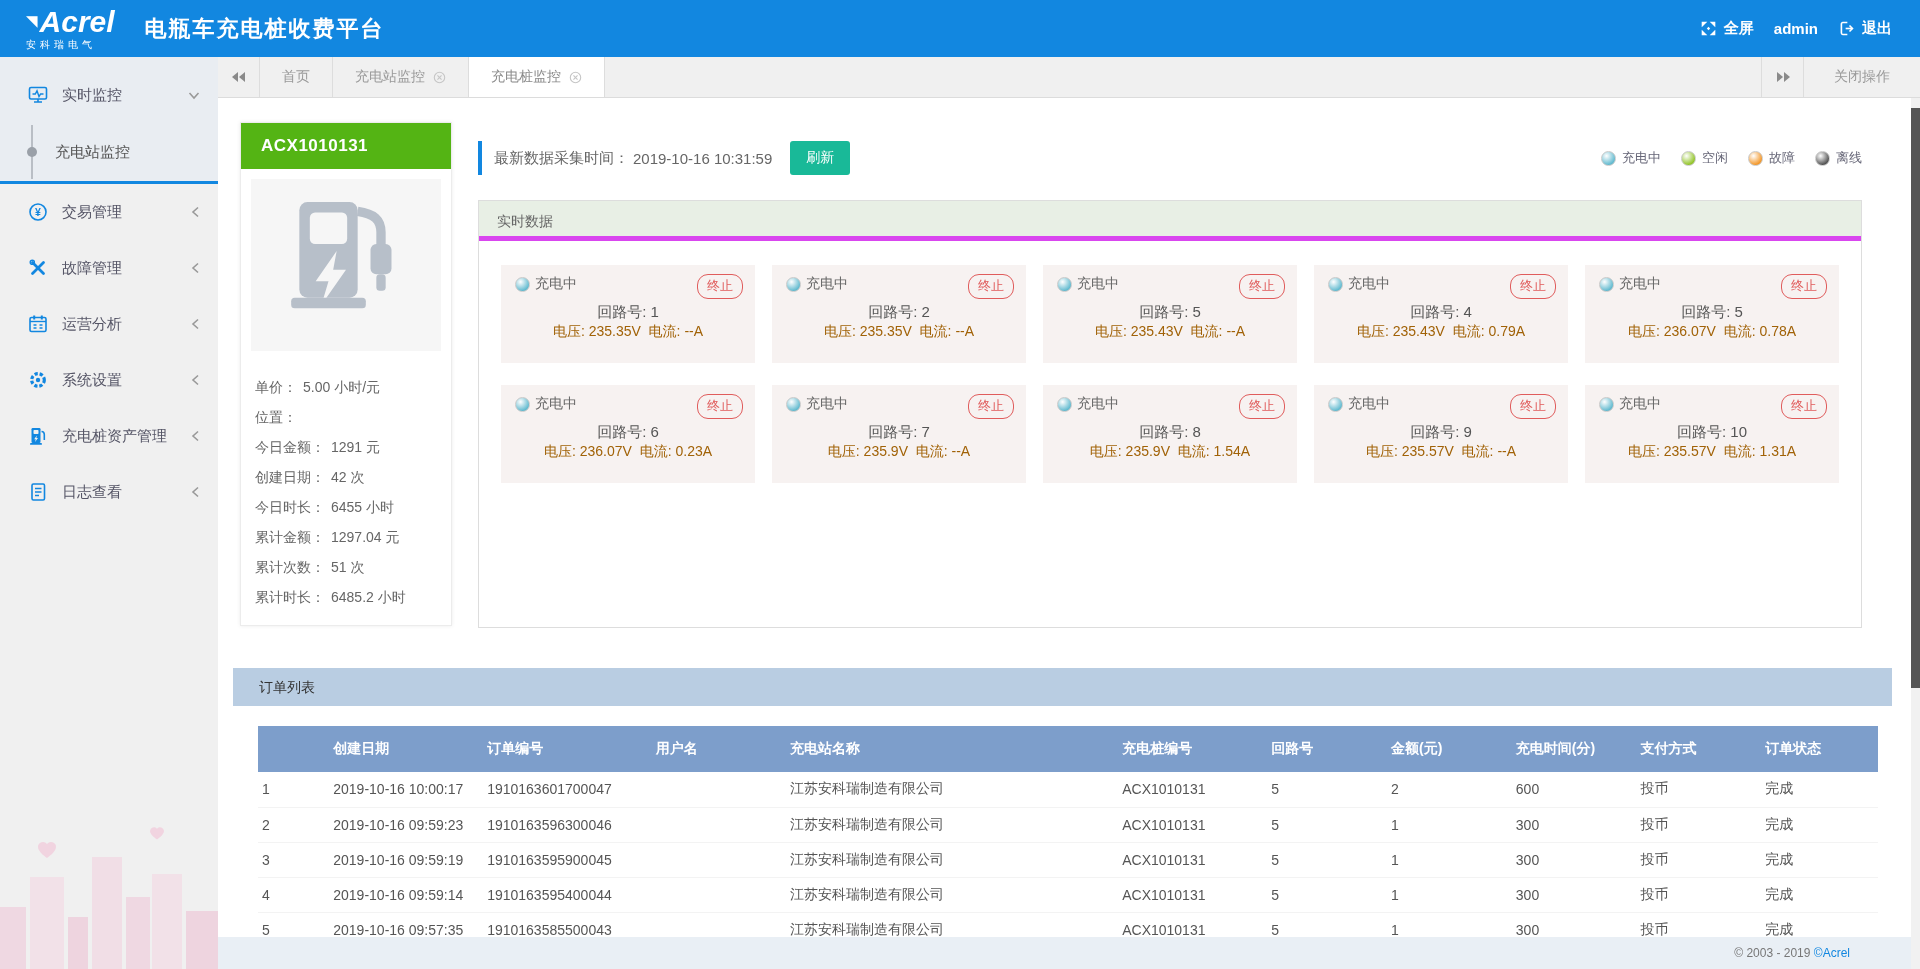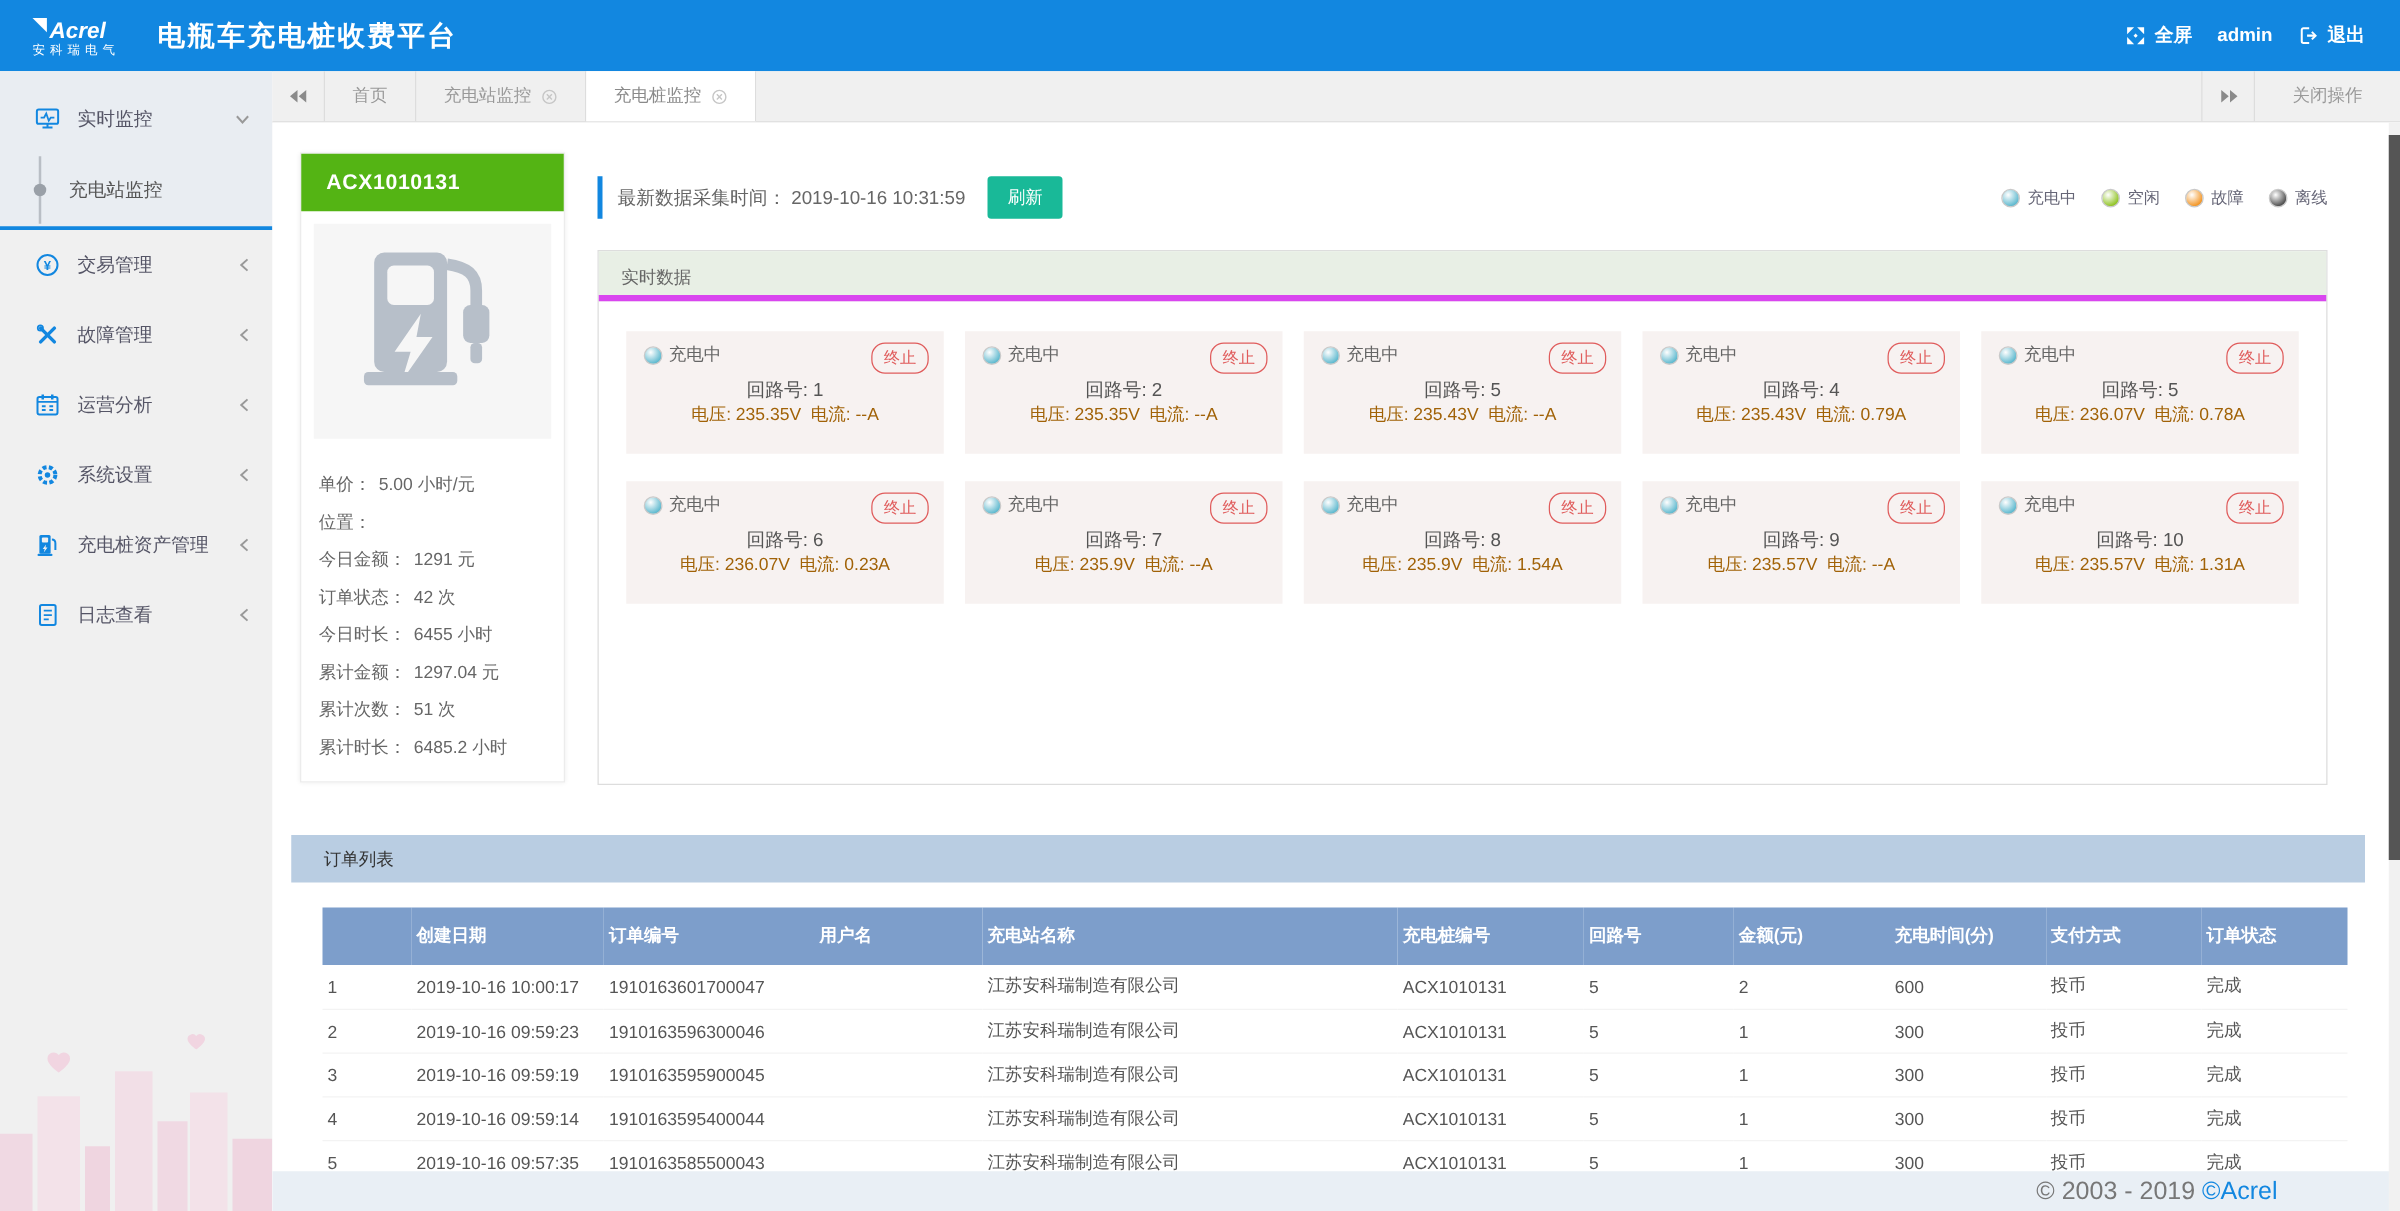--- a/index.html
+++ b/index.html
@@ -4,21 +4,21 @@
 <style>
   * { margin:0; padding:0; box-sizing:border-box; }
   html,body { width:1920px; height:969px; }
   body {
     position:relative; overflow:hidden; background:#fff;
     font-family:"Liberation Sans","DejaVu Sans",sans-serif; color:#555;
   }
   
   .header { position:absolute; left:0; top:0; width:1920px; height:57px; background:#1287e0; display:flex; align-items:center; }
   .logo { margin-left:26px; color:#fff; line-height:1; }
-  .logo .brand { font-style:italic; font-weight:bold; font-size:18px; letter-spacing:0; }
+  .logo .brand { font-style:italic; font-weight:bold; font-size:30px; letter-spacing:0; }
   .logo .brand::before { content:"◥"; font-style:normal; font-size:15px; vertical-align:6px; margin-right:2px; }
   .logo .sub { font-size:10px; letter-spacing:4px; margin-top:3px; }
   .app-title { color:#fff; font-size:22px; font-weight:bold; margin-left:30px; letter-spacing:2px; }
   .header-right { margin-left:auto; display:flex; align-items:center; gap:20px; margin-right:28px; color:#fff; font-size:15px;font-weight:bold; }
   .hbtn { display:flex; align-items:center; gap:7px; cursor:pointer; }
   
   .sidebar { position:absolute; left:0; top:57px; width:218px; bottom:0; background:#f0f0f0; overflow:hidden; }
   .menu-group { background:#e9edf2; border-bottom:3px solid #1287e0; padding-top:10px; }
   .menu-item { height:56px; display:flex; align-items:center; padding:0 18px 0 28px; cursor:pointer; font-size:15px; color:#556; }
   .menu-item .mi-icon { width:20px; height:20px; margin-right:14px; flex:0 0 20px; }
@@ -67,21 +67,21 @@
   .ch-circuit { text-align:center; margin-top:10px; font-size:15px; color:#555; }
   .ch-vc { text-align:center; margin-top:1px; font-size:14px; color:#a16207; white-space:pre; }
   
   .orders-section { position:absolute; left:15px; right:28px; top:570px; }
   .orders-band { height:38px; background:#b9cde2; line-height:38px; padding-left:26px; font-size:14px; color:#333; }
   table.orders { margin:20px 14px 0 25px; width:calc(100% - 39px); border-collapse:collapse; table-layout:fixed; }
   table.orders th { background:#7d9ecb; color:#fff; font-size:14px; font-weight:bold; text-align:left; height:46px; padding:0 4px; }
   table.orders td { font-size:14px; color:#555; height:35px; padding:0 4px; background:#fff; border-bottom:1px solid #f3f3f3; }
   td.idx { padding-left:12px; }
   
-  .footer { position:absolute; left:0; right:0; bottom:0; height:32px; background:#e9eff5; line-height:32px; text-align:right; padding-right:98px; font-size:20px; color:#777; }
+  .footer { position:absolute; left:0; right:0; bottom:0; height:32px; background:#e9eff5; line-height:32px; text-align:right; padding-right:70px; font-size:12px; color:#777; }
   .footer .brand-link { color:#1287e0; cursor:pointer; }
   
   .scrollbar { position:absolute; right:0; top:98px; width:9px; bottom:0; background:#f1f1f1; }
   .scroll-thumb { position:absolute; top:10px; left:0; width:9px; height:580px; background:#555; }
   svg { display:block; }
 </style>
 </head>
 <body>
 
 <div class="header">
@@ -309,21 +309,21 @@
         <div class="stat-row">
     <span class="stat-label">单价：</span><span class="stat-value">5.00 小时/元</span>
   </div>
         <div class="stat-row">
     <span class="stat-label">位置：</span><span class="stat-value"></span>
   </div>
         <div class="stat-row">
     <span class="stat-label">今日金额：</span><span class="stat-value">1291 元</span>
   </div>
         <div class="stat-row">
-    <span class="stat-label">订单状态：</span><span class="stat-value">42 次</span>
+    <span class="stat-label">创建日期：</span><span class="stat-value">42 次</span>
   </div>
         <div class="stat-row">
     <span class="stat-label">今日时长：</span><span class="stat-value">6455 小时</span>
   </div>
         <div class="stat-row">
     <span class="stat-label">累计金额：</span><span class="stat-value">1297.04 元</span>
   </div>
         <div class="stat-row">
     <span class="stat-label">累计次数：</span><span class="stat-value">51 次</span>
   </div>

